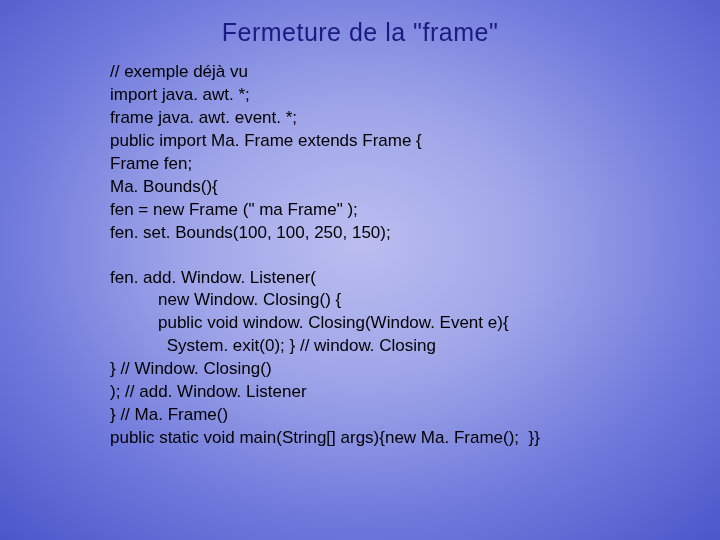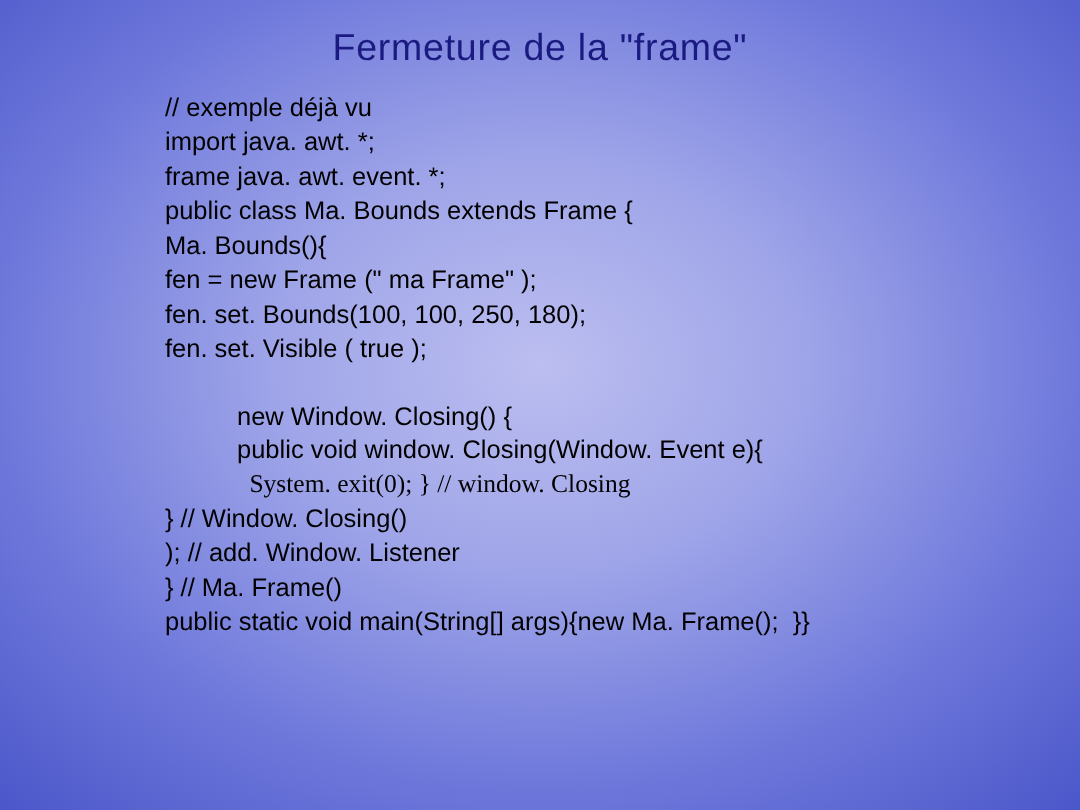--- a/index.html
+++ b/index.html
@@ -33,39 +33,40 @@
     line-height: 1.35;
     color: #000;
   }
   .code-line {
     white-space: pre;
   }
   .gap {
     height: 22px;
   }
   .indent1 { padding-left: 48px; }
-  .indent1b { padding-left: 52px; font-family: Liberation Serif, serif; }
+  .indent1b { padding-left: 52px; }
 </style>
 </head>
 <body>
 
 <div class="title">Fermeture de la "frame"</div>
 
 <div class="code-block">
   <div class="code-line">// exemple déjà vu</div>
   <div class="code-line">import java. awt. *;</div>
   <div class="code-line">frame java. awt. event. *;</div>
-  <div class="code-line">public class Ma. Bounds extends Frame {</div>
+  <div class="code-line">public import Ma. Frame extends Frame {</div>
+  <div class="code-line">Frame fen;</div>
   <div class="code-line">Ma. Bounds(){</div>
   <div class="code-line">fen = new Frame (" ma Frame" );</div>
-  <div class="code-line">fen. set. Bounds(100, 100, 250, 180);</div>
-  <div class="code-line">fen. set. Visible ( true );</div>
+  <div class="code-line">fen. set. Bounds(100, 100, 250, 150);</div>
 
   <div class="gap"></div>
 
+  <div class="code-line">fen. add. Window. Listener(</div>
   <div class="code-line indent1">new Window. Closing() {</div>
   <div class="code-line indent1">public void window. Closing(Window. Event e){</div>
   <div class="code-line indent1b"> System. exit(0); } // window. Closing</div>
   <div class="code-line">} // Window. Closing()</div>
   <div class="code-line">); // add. Window. Listener</div>
   <div class="code-line">} // Ma. Frame()</div>
   <div class="code-line">public static void main(String[] args){new Ma. Frame();  }}</div>
 </div>
 
 </body></html>

